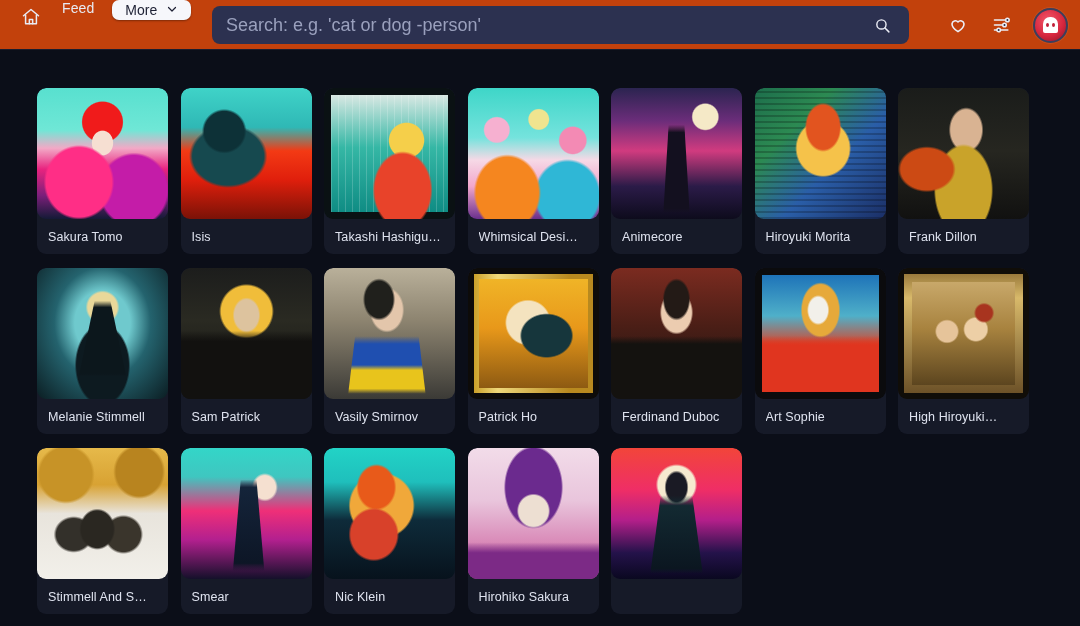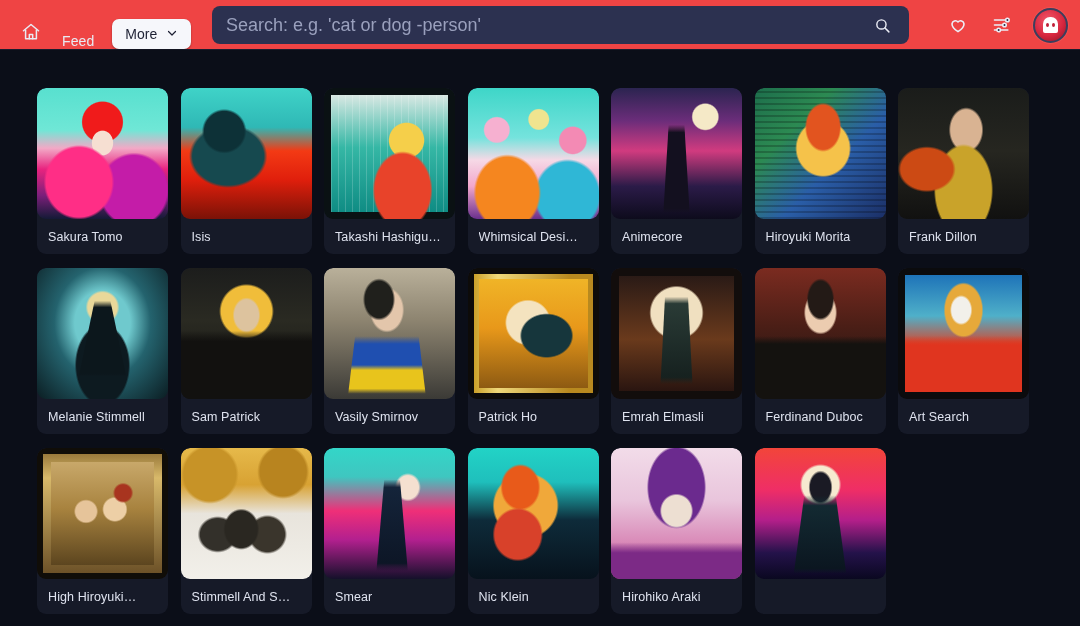--- a/index.html
+++ b/index.html
@@ -10,23 +10,23 @@
     overflow: hidden;
     background: #0a0d16;
     font-family: "Liberation Sans", sans-serif;
   }
 
   
   .topbar {
     position: relative;
     height: 50px;
     width: 1080px;
-    background: #ef4444;
-    display: flex;
-    align-items: flex-end;
+    background: #c2410c;
+    display: flex;
+    align-items: flex-start;
     padding: 0 14px;
     border-bottom: 1px solid #1a1d2e;
   }
 
   .home-btn {
     width: 34px;
     height: 34px;
     display: flex;
     align-items: center;
     justify-content: center;
@@ -43,21 +43,21 @@
     cursor: pointer;
     white-space: nowrap;
     letter-spacing: .1px;
   }
 
   .more-btn {
     margin-left: 14px;
     background: #f6f7fb;
     color: #1d2033;
     border-radius: 7px;
-    height: 30px;
+    height: 20px;
     padding: 0 13px;
     display: flex;
     align-items: center;
     gap: 9px;
     font-size: 14px;
     cursor: pointer;
     border: none;
     font-family: "Liberation Sans", sans-serif;
     box-shadow: 0 1px 2px rgba(0,0,0,.35);
   }
@@ -369,50 +369,39 @@
           <div class="layer" style="inset:11px;background:linear-gradient(180deg,#f0b427 0%,#e8981a 45%,#8d5a12 100%)"></div>
           <div class="layer" style="inset:11px;background:radial-gradient(circle at 45% 40%,#f4e3bf 0 24%,transparent 26%)"></div>
           <div class="layer" style="inset:11px;background:radial-gradient(ellipse at 62% 52%,#16363c 0 26%,transparent 28%)"></div>
         </div>
         <div class="card-label">
           <span>Patrick Ho</span>
         </div>
       </div>
       <div class="card">
         <div class="card-img">
-          <div class="layer" style="background:#120d0c"></div>
-          <div class="layer" style="inset:8px;background:linear-gradient(180deg,#2a1a16 0%,#6a3a1c 55%,#2a1510 100%)"></div>
-          <div class="layer" style="inset:8px;background:radial-gradient(circle at 50% 32%,#f0e0c0 0 26%,transparent 28%)"></div>
-          <div class="layer" style="inset:8px;background:linear-gradient(180deg,transparent 18%,#2a3b36 24%,#16211f 88%,transparent 94%);clip-path:polygon(40% 18%,60% 18%,64% 96%,36% 96%)"></div>
-        </div>
-        <div class="card-label">
-          <span>Emrah Elmasli</span>
-        </div>
-      </div>
-      <div class="card">
-        <div class="card-img">
           <div class="layer" style="background:linear-gradient(180deg,#7b2b20 0%,#4a1e16 45%,#171312 100%)"></div>
           <div class="layer" style="background:radial-gradient(ellipse at 50% 34%,#ecccb0 0 16%,transparent 18%)"></div>
           <div class="layer" style="background:radial-gradient(ellipse at 50% 24%,#231a16 0 13%,transparent 15%)"></div>
           <div class="layer" style="background:linear-gradient(180deg,transparent 52%,#14120f 58%)"></div>
         </div>
         <div class="card-label">
           <span>Ferdinand Duboc</span>
         </div>
       </div>
       <div class="card">
         <div class="card-img">
           <div class="layer" style="background:#0b0b0d"></div>
           <div class="layer" style="inset:7px;background:linear-gradient(180deg,#1e73b8 0%,#4fb0c9 35%,#d8452a 60%,#c2261b 100%)"></div>
           <div class="layer" style="inset:7px;background:radial-gradient(ellipse at 50% 30%,#e6a93a 0 22%,transparent 24%)"></div>
           <div class="layer" style="inset:7px;background:radial-gradient(ellipse at 48% 30%,#f2f0ea 0 11%,transparent 13%)"></div>
           <div class="layer" style="inset:7px;background:linear-gradient(180deg,transparent 52%,#e0351f 60%)"></div>
         </div>
         <div class="card-label">
-          <span>Art Search</span>
+          <span>Art Sophie</span>
         </div>
       </div>
       <div class="card">
         <div class="card-img">
           <div class="layer" style="background:#100d08"></div>
           <div class="layer" style="inset:6px;background:linear-gradient(180deg,#9a7a3c 0%,#d8b96a 20%,#6d5228 100%)"></div>
           <div class="layer" style="inset:14px;background:linear-gradient(180deg,#c8a86a 0%,#a8833f 45%,#5c451f 100%)"></div>
           <div class="layer" style="inset:14px;background:radial-gradient(circle at 34% 48%,#e6c49a 0 12%,transparent 14%),radial-gradient(circle at 62% 46%,#edcfa6 0 13%,transparent 15%)"></div>
           <div class="layer" style="inset:14px;background:radial-gradient(circle at 70% 30%,#a8341f 0 8%,transparent 10%)"></div>
         </div>
@@ -452,21 +441,21 @@
         </div>
       </div>
       <div class="card">
         <div class="card-img">
           <div class="layer" style="background:linear-gradient(180deg,#f2dce9 0%,#e9c5dc 40%,#d98ab8 72%,#b04a90 100%)"></div>
           <div class="layer" style="background:radial-gradient(ellipse at 50% 30%,#6b2a8e 0 30%,transparent 32%)"></div>
           <div class="layer" style="background:radial-gradient(ellipse at 50% 48%,#eddfd2 0 16%,transparent 18%)"></div>
           <div class="layer" style="background:linear-gradient(180deg,transparent 72%,#7c2a86 80%)"></div>
         </div>
         <div class="card-label">
-          <span>Hirohiko Araki</span>
+          <span>Hirohiko Sakura</span>
         </div>
       </div>
       <div class="card">
         <div class="card-img">
           <div class="layer" style="background:linear-gradient(180deg,#f2453a 0%,#ef2e66 32%,#b41f8a 55%,#24124a 80%,#0a0820 100%)"></div>
           <div class="layer" style="background:radial-gradient(circle at 50% 28%,#f6ead0 0 16%,transparent 18%)"></div>
           <div class="layer" style="background:radial-gradient(ellipse at 50% 30%,#1a1a24 0 11%,transparent 13%)"></div>
           <div class="layer" style="background:linear-gradient(180deg,transparent 36%,#132a32 44%,#0b1620 92%,transparent 96%);clip-path:polygon(38% 36%,62% 36%,70% 96%,30% 96%)"></div>
         </div>
       </div>

